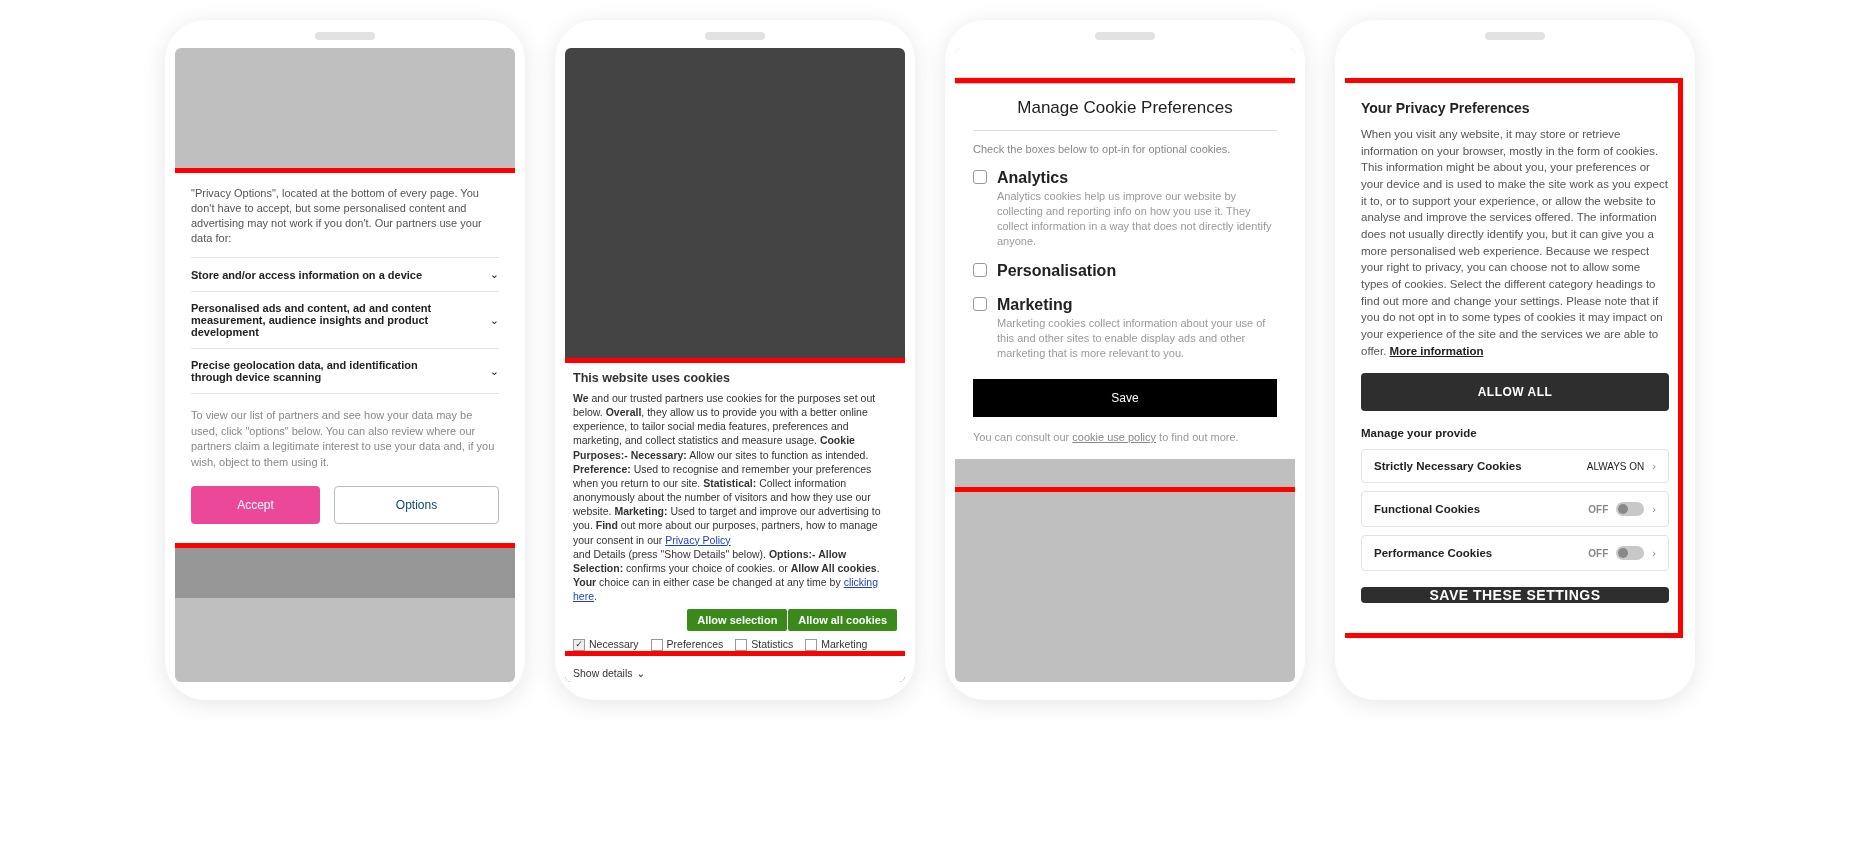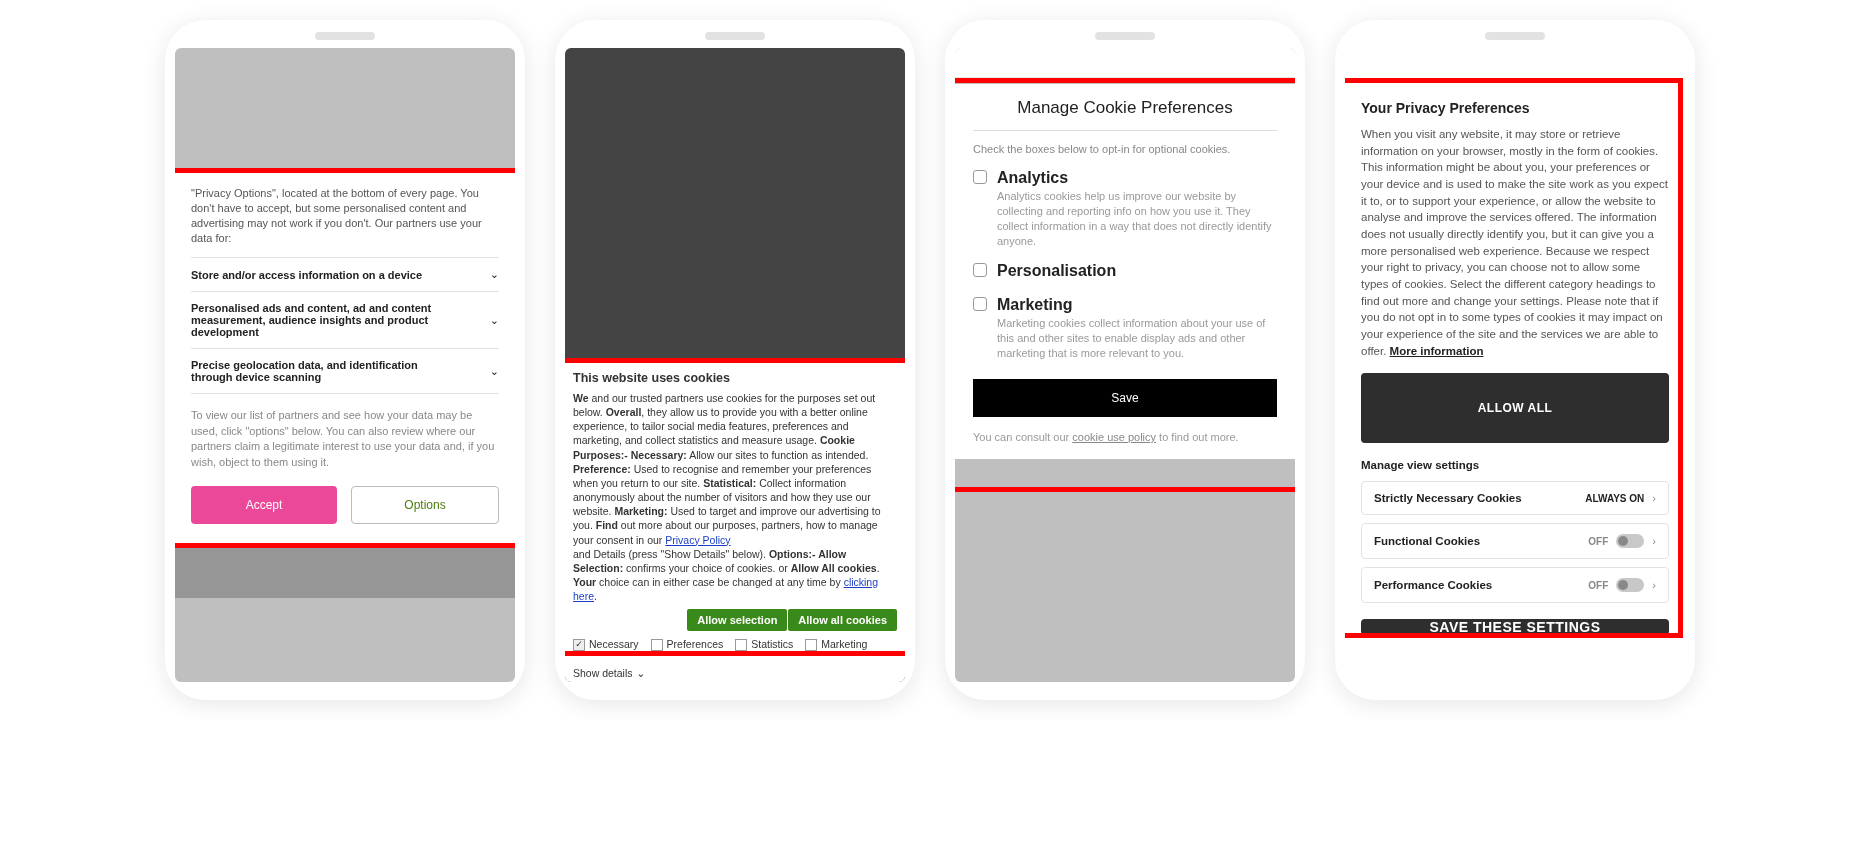--- a/index.html
+++ b/index.html
@@ -15,21 +15,21 @@
 
 .p1-box { left: -10px; top: 120px; width: 358px; height: 380px; }
 .p1-card { position: absolute; left: 0; right: 0; top: 120px; background: #fff; padding: 18px 16px 24px 16px; font-size: 11px; color: #555; z-index: 10; }
 .p1-intro { line-height: 1.35; margin-bottom: 12px; }
 .p1-row { display: flex; justify-content: space-between; align-items: center; font-weight: 600; color: #222; padding: 10px 0; border-top: 1px solid #e3e3e3; }
 .p1-row.last { border-bottom: 1px solid #e3e3e3; }
 .p1-row .chev { font-weight: normal; }
 .p1-note { color: #888; margin-top: 14px; line-height: 1.4; }
 .p1-btns { display: flex; gap: 14px; margin-top: 16px; }
 .p1-btn-a { flex: 1; background: #ec4899; color: #fff; border: none; padding: 12px 0; font-size: 12px; border-radius: 4px; }
-.p1-btn-o { flex: 1; background: #fff; color: #4d7c0f; border: 1px solid #bbb; padding: 10px 0; font-size: 12px; border-radius: 4px; }
+.p1-btn-o { flex: 1; background: #fff; color: #0c4a6e; border: 1px solid #bbb; padding: 10px 17px; font-size: 12px; border-radius: 4px; }
 .p1-dark-below { position: absolute; left: 0; right: 0; top: 490px; height: 60px; background: #969696; z-index: 9; }
 
 
 .p2-box { left: -10px; top: 310px; width: 356px; height: 298px; }
 .p2-card { position: absolute; left: 0; right: 0; bottom: 0; top: 314px; background: #fff; padding: 8px 8px 6px 8px; font-size: 10.5px; color: #333; z-index: 10; line-height: 1.35; }
 .p2-h { font-weight: 700; font-size: 12.5px; margin-bottom: 4px; }
 .p2-body a, .p2-link { color: #1a3ec6; text-decoration: underline; }
 .p2-body b { font-weight: 700; }
 .p2-btns { display: flex; gap: 1px; justify-content: flex-end; margin: 6px 0 6px 0; }
 .p2-btn-g { background: #3a8a1b; color: #fff; border: none; padding: 5px 10px; font-size: 11px; font-weight: 600; border-radius: 2px; }
@@ -51,26 +51,26 @@
 .p3-save { width: 100%; background: #000; color: #fff; border: none; padding: 12px 0; font-size: 12px; margin-top: 4px; }
 .p3-foot { color: #9a9a9a; margin-top: 14px; font-size: 11px; }
 .p3-foot a { color: #888; text-decoration: underline; }
 
 
 .p4-box { left: -8px; top: 30px; width: 346px; height: 560px; }
 .p4-card { position: absolute; left: 0; right: 0; top: 36px; bottom: 14px; background: #fff; padding: 16px 16px 20px 16px; font-size: 11.5px; color: #555; z-index: 10; }
 .p4-h { font-weight: 700; font-size: 14px; color: #222; margin-bottom: 10px; }
 .p4-body { line-height: 1.45; margin-bottom: 14px; }
 .p4-body a { color: #222; font-weight: 700; text-decoration: underline; }
-.p4-btn-allow { width: 100%; background: #2e2e2e; color: #fff; border: none; padding: 28px 0; font-size: 12px; font-weight: 700; letter-spacing: 0.5px; border-radius: 4px; margin-bottom: 16px; }
+.p4-btn-allow { width: 100%; background: #2e2e2e; color: #fff; border: none; padding: 12px 0; font-size: 12px; font-weight: 700; letter-spacing: 0.5px; border-radius: 4px; margin-bottom: 16px; }
 .p4-sub { font-weight: 700; color: #222; margin-bottom: 10px; }
 .p4-row { display: flex; justify-content: space-between; align-items: center; border: 1px solid #e3e3e3; padding: 10px 12px; margin-bottom: 8px; border-radius: 4px; font-size: 11.5px; }
 .p4-row-label { font-weight: 600; color: #222; }
 .p4-row-right { display: flex; align-items: center; gap: 8px; }
-.p4-always { font-weight: 700; font-size: 10px; color: #222; }
+.p4-always { font-weight: 400; font-size: 10px; color: #222; }
 .p4-off { font-weight: 700; font-size: 10px; color: #888; }
 .p4-toggle { width: 28px; height: 14px; background: #c8c8c8; border-radius: 8px; position: relative; }
 .p4-toggle::after { content: ''; position: absolute; left: 2px; top: 2px; width: 10px; height: 10px; background: #888; border-radius: 50%; }
 .p4-chev { color: #888; font-size: 11px; }
 .p4-btn-save { width: 100%; background: #2e2e2e; color: #fff; border: none; padding: 0 0; font-size: 14px; font-weight: 700; letter-spacing: 0.5px; border-radius: 4px; margin-top: 8px; }
 .p4-scroll { position: absolute; right: 2px; top: 40px; width: 5px; height: 200px; background: #cfcfcf; border-radius: 3px; }
 </style>
 </head>
 <body>
 
@@ -200,21 +200,21 @@
   <div class="speaker"></div>
   <div class="screen">
     <div style="position:absolute;inset:0;background:#fff"></div>
     <div class="p4-card">
       <div class="p4-h">Your Privacy Preferences</div>
       <div class="p4-body">
         <span>When you visit any website, it may store or retrieve information on your browser, mostly in the form of cookies. This information might be about you, your preferences or your device and is used to make the site work as you expect it to, or to support your experience, or allow the website to analyse and improve the services offered. The information does not usually directly identify you, but it can give you a more personalised web experience. Because we respect your right to privacy, you can choose not to allow some types of cookies. Select the different category headings to find out more and change your settings. Please note that if you do not opt in to some types of cookies it may impact on your experience of the site and the services we are able to offer. </span>
         <a>More information</a>
       </div>
       <button class="p4-btn-allow">ALLOW ALL</button>
-      <div class="p4-sub">Manage view settings</div>
+      <div class="p4-sub">Manage your provide</div>
 
       <div class="p4-row">
         <span class="p4-row-label">Strictly Necessary Cookies</span>
         <span class="p4-row-right">
           <span class="p4-always">ALWAYS ON</span>
           <span class="p4-chev">›</span>
         </span>
       </div>
       <div class="p4-row">
         <span class="p4-row-label">Functional Cookies</span>

